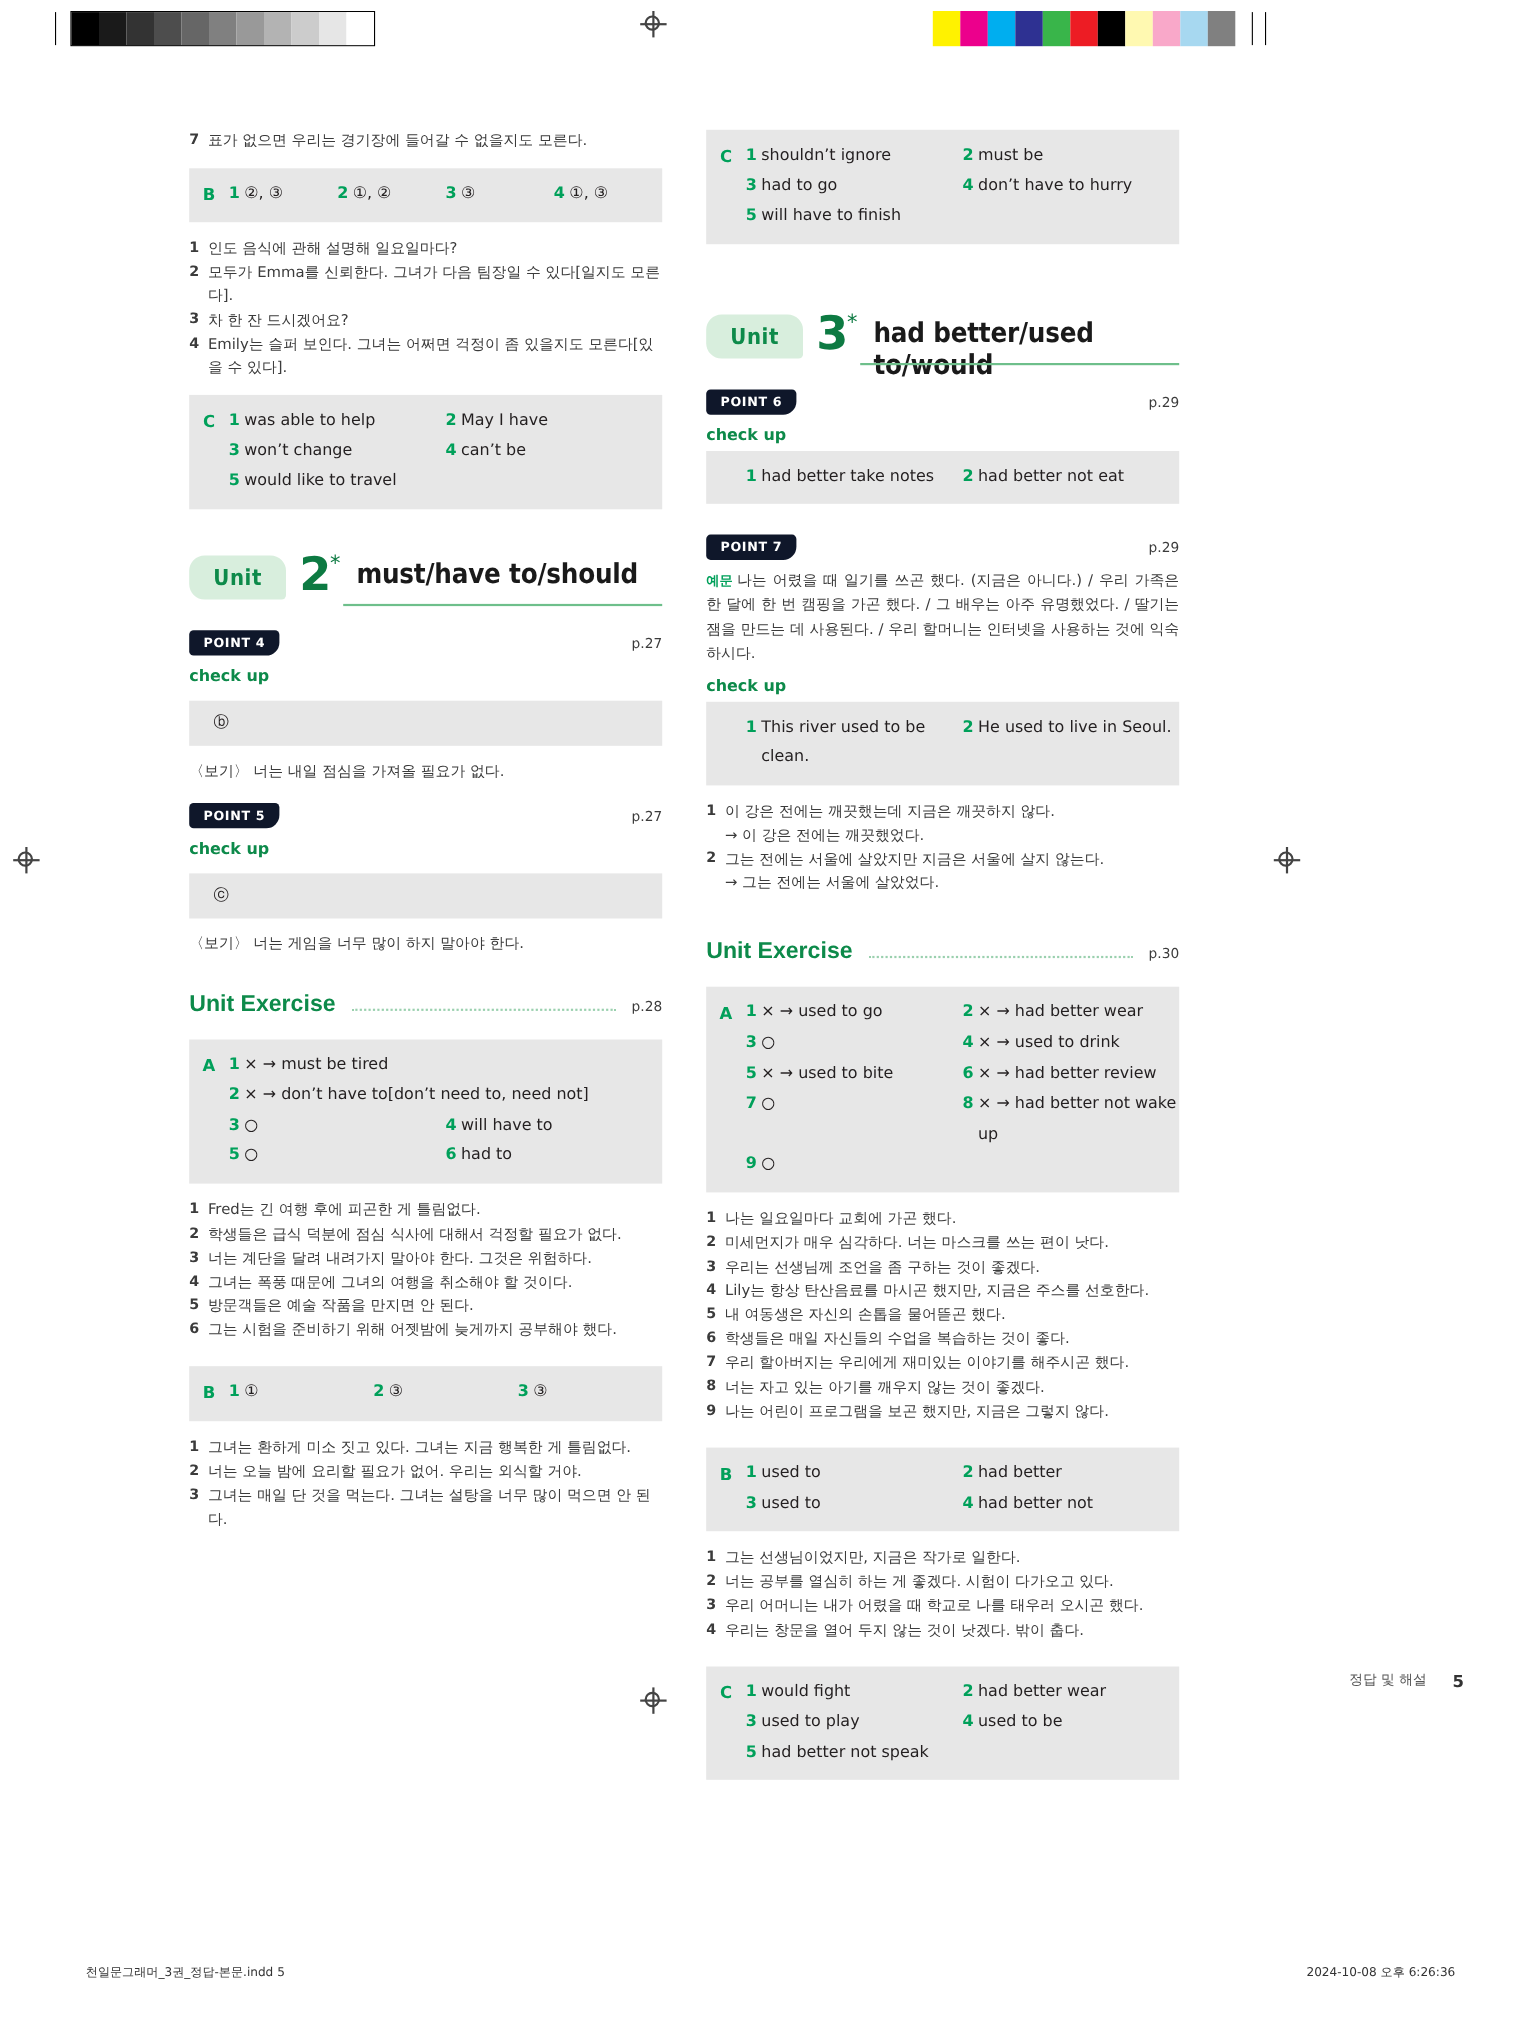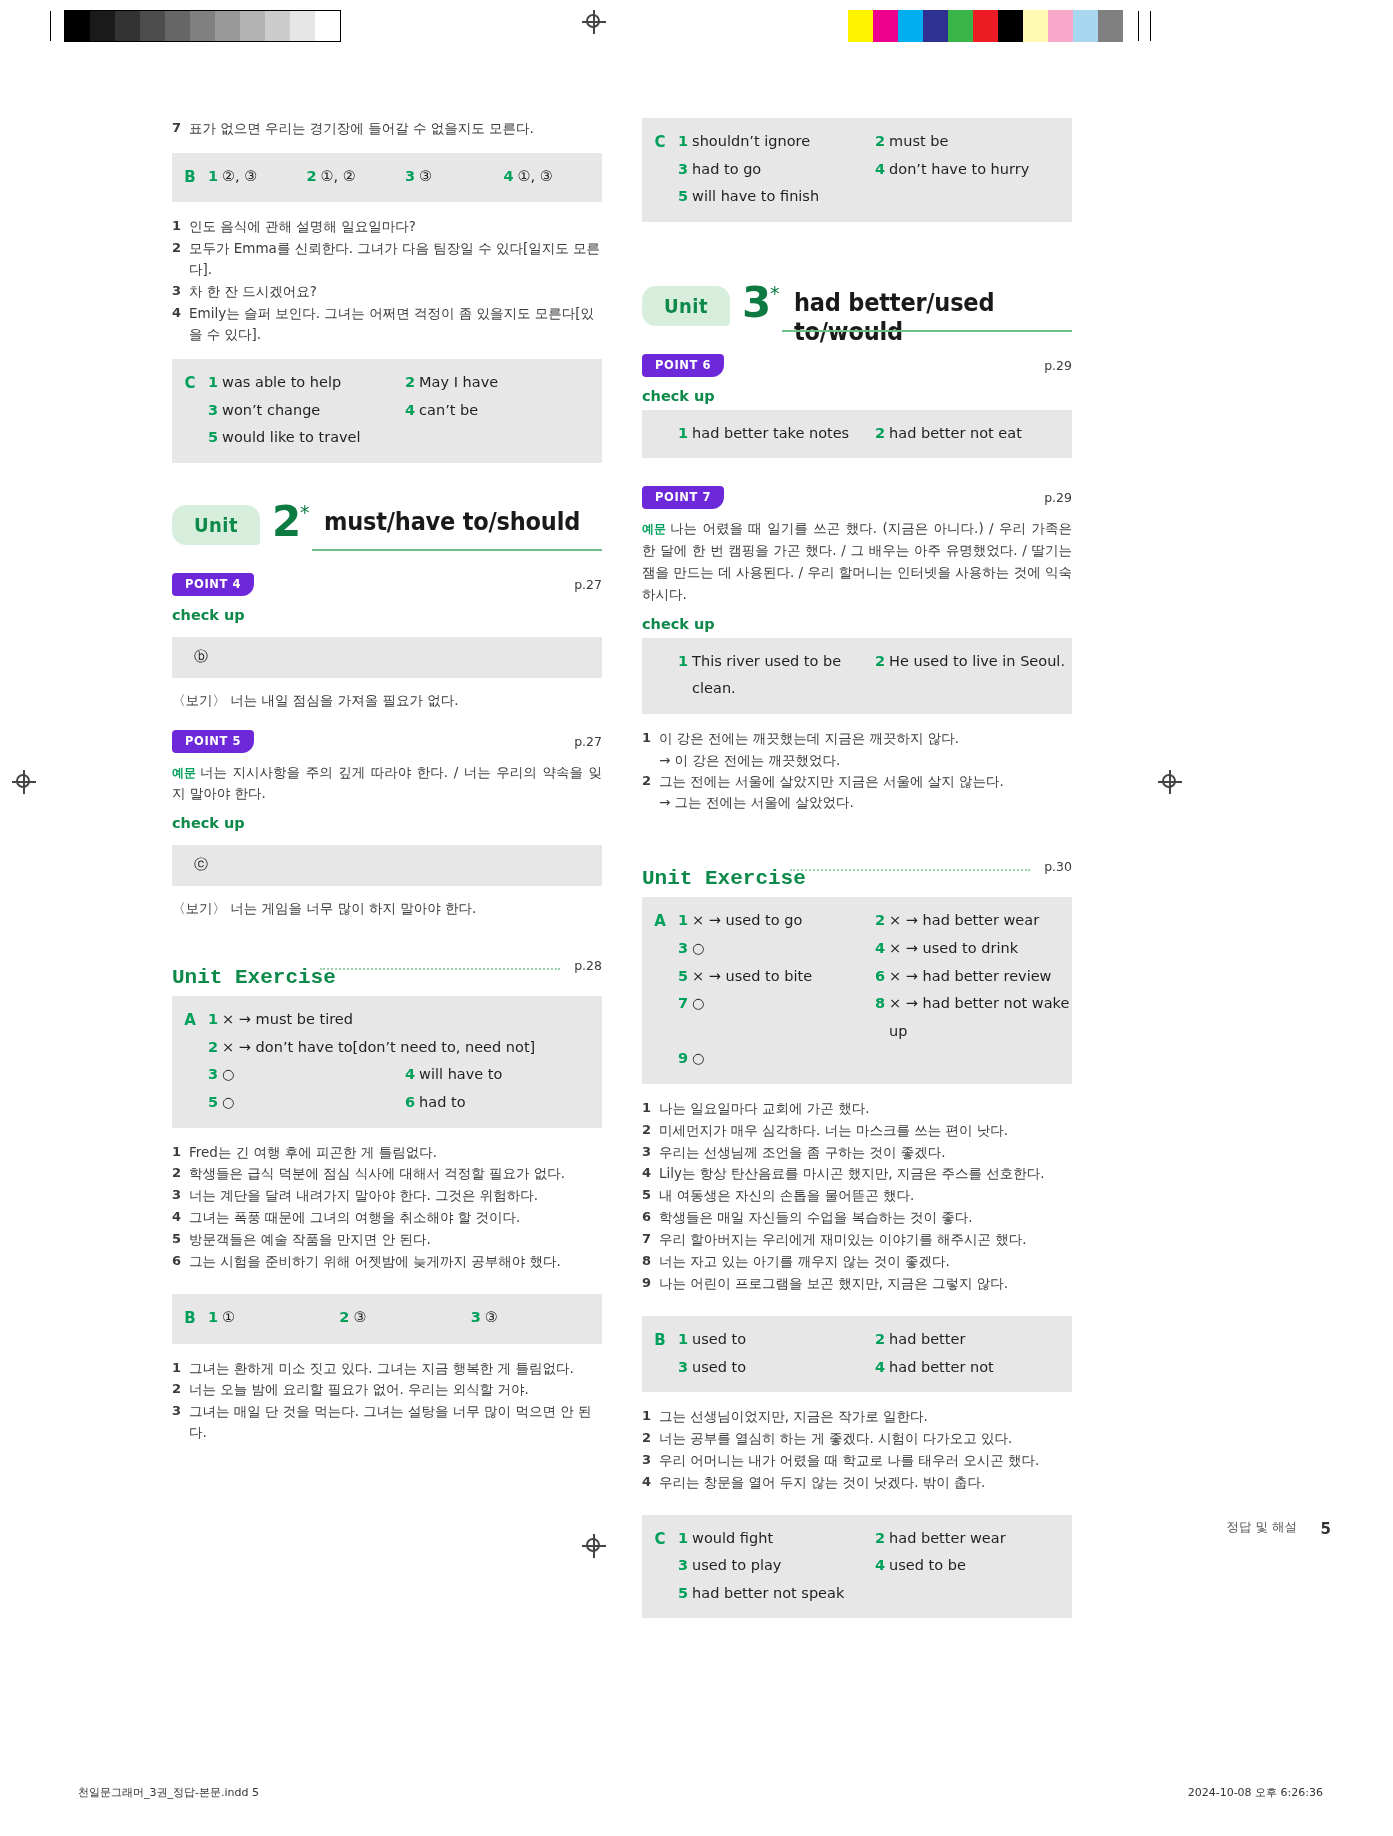--- a/index.html
+++ b/index.html
@@ -53,33 +53,33 @@
              border-radius:14px 14px 4px 14px;display:flex;align-items:center;justify-content:center;}
   .unit-pill span{color:#0d8a4a;font-weight:bold;font-size:20px;letter-spacing:.5px;font-family:"DejaVu Sans Condensed","Liberation Sans Narrow","Liberation Sans",sans-serif;}
   .unit-no{position:absolute;left:100px;top:-6px;font-size:42px;font-weight:bold;color:#0d7a42;font-family:"DejaVu Sans","Liberation Sans",sans-serif;}
   .unit-star{position:absolute;left:128px;top:-2px;font-size:19px;color:#0d7a42;}
   .unit-title{position:absolute;left:152px;top:4px;font-size:25px;font-weight:bold;color:#1a1a1a;
               font-family:"Liberation Sans Narrow","DejaVu Sans Condensed","Liberation Sans",sans-serif;letter-spacing:-.2px;}
   .unit-rule{position:absolute;left:140px;right:0;bottom:0;height:2px;background:#6ebf8b;}
 
   
   .point-row{position:relative;height:24px;margin:18px 0 8px 0;}
-  .point-tag{position:absolute;left:0;top:0;background:#6d28d9;color:#fff;font-size:11.5px;font-weight:bold;
+  .point-tag{position:absolute;left:0;top:0;background:#0f172a;color:#fff;font-size:11.5px;font-weight:bold;
              letter-spacing:.6px;padding:4px 13px 5px 13px;border-radius:4px 4px 12px 4px;}
   .page-ref{position:absolute;right:0;top:4px;font-size:12.5px;color:#3b3b3b;text-align:right;}
 
   .ex-para{font-size:13.5px;line-height:1.62;color:#3b3b3b;margin:0 0 4px 0;text-align:justify;}
   .ex-tag{color:#00a05a;font-weight:bold;font-size:12px;margin-right:4px;}
   .checkup{color:#0d8a4a;font-weight:bold;font-size:14.5px;margin:10px 0 6px 0;}
   .bogi{font-size:13.5px;color:#3b3b3b;margin:11px 0 0 0;}
 
   
   .uex{position:relative;height:30px;margin:34px 0 10px 0;}
-  .uex .label{position:absolute;left:0;top:14px;font-size:21px;font-weight:bold;color:#0d8a4a;
-              font-family:Liberation Mono, monospace;}
+  .uex .label{position:absolute;left:0;top:0;font-size:21px;font-weight:bold;color:#0d8a4a;
+              font-family:Liberation Sans, sans-serif;}
   .uex .dots{position:absolute;left:148px;right:42px;top:16px;border-bottom:2.5px dotted #9ad0ae;}
   .uex .pr{position:absolute;right:0;top:6px;font-size:12.5px;color:#3b3b3b;}
 
   
   .footer-label{position:absolute;right:96px;bottom:300px;font-size:12.5px;color:#555;}
   .folio{position:absolute;right:62px;bottom:298px;font-size:15px;color:#333;font-weight:bold;}
   .baseline{position:absolute;left:78px;bottom:36px;font-size:11px;color:#333;margin-top:20px;}
   .baseline-right{position:absolute;right:70px;bottom:36px;font-size:11px;color:#333;}
 </style>
 </head>
@@ -226,23 +226,20 @@
     <div class="checkup">check up</div>
     <div class="ansbox single">
       <div class="circ">ⓑ</div>
     </div>
     <div class="bogi">〈보기〉 너는 내일 점심을 가져올 필요가 없다.</div>
 
     <div class="point-row" style="margin-top:20px;">
       <div class="point-tag">POINT 5</div>
       <div class="page-ref">p.27</div>
     </div>
-    <p class="ex-para">
-      <span class="ex-tag">예문</span><span>너는 지시사항을 주의 깊게 따라야 한다. / 너는 우리의 약속을 잊지 말아야 한다.</span>
-    </p>
     <div class="checkup">check up</div>
     <div class="ansbox single">
       <div class="circ">ⓒ</div>
     </div>
     <div class="bogi">〈보기〉 너는 게임을 너무 많이 하지 말아야 한다.</div>
 
     <div class="uex">
       <div class="label">Unit Exercise</div>
       <div class="dots"></div>
       <div class="pr">p.28</div>

